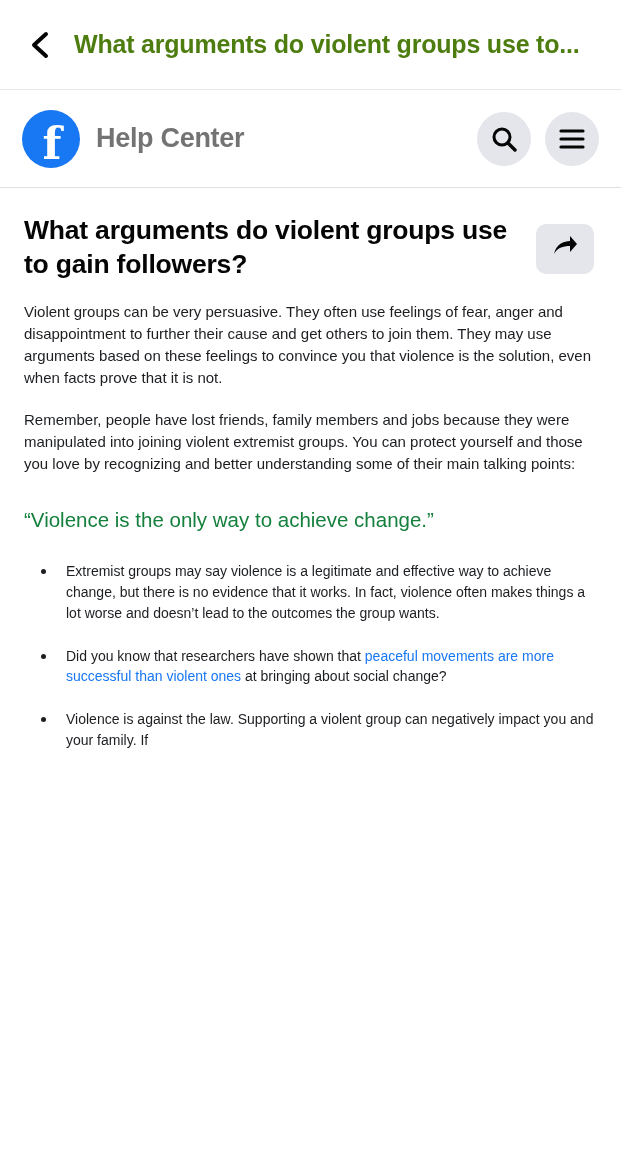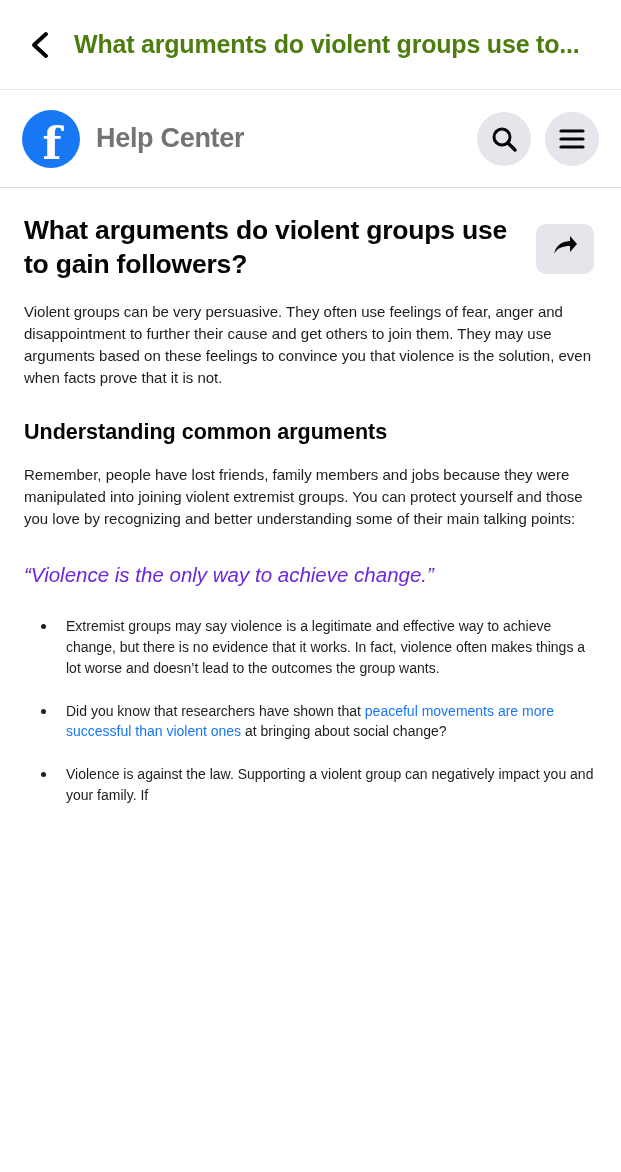--- a/index.html
+++ b/index.html
@@ -148,23 +148,22 @@
   }
   h2.section-title {
     font-size: 21.5px;
     font-weight: bold;
     color: #050505;
     margin-top: 30px;
   }
   p.quote-line {
     font-size: 20.5px;
     line-height: 1.48;
-    color: #6d28d9;
+    color: #15803d;
     margin-top: 30px;
-    font-style: italic;
   }
   ul.bullets {
     margin-top: 22px;
     padding-left: 34px;
   }
   ul.bullets li {
     font-size: 14px;
     line-height: 1.48;
     color: #1c1e21;
     margin-bottom: 18px;
@@ -234,21 +233,20 @@
         <span>
           <svg width="28" height="26" viewBox="0 0 28 26" aria-hidden="true">
             <path d="M3 20 C5 10, 13 7, 19 7 L19 2 L26 10 L19 18 L19 12 C12 12, 6 14, 3 20 Z" fill="#050505"></path>
           </svg>
         </span>
       </button>
     </div>
 
     <p class="body-text">Violent groups can be very persuasive. They often use feelings of fear, anger and disappointment to further their cause and get others to join them. They may use arguments based on these feelings to convince you that violence is the solution, even when facts prove that it is not.</p>
 
-    <h2 class="section-title">Understanding common arguments</h2>
 
     <p class="body-text">Remember, people have lost friends, family members and jobs because they were manipulated into joining violent extremist groups. You can protect yourself and those you love by recognizing and better understanding some of their main talking points:</p>
 
     <p class="quote-line">“Violence is the only way to achieve change.”</p>
 
     <ul class="bullets">
       <li>
         <span>Extremist groups may say violence is a legitimate and effective way to achieve change, but there is no evidence that it works. In fact, violence often makes things a lot worse and doesn’t lead to the outcomes the group wants.</span>
       </li>
       <li>

